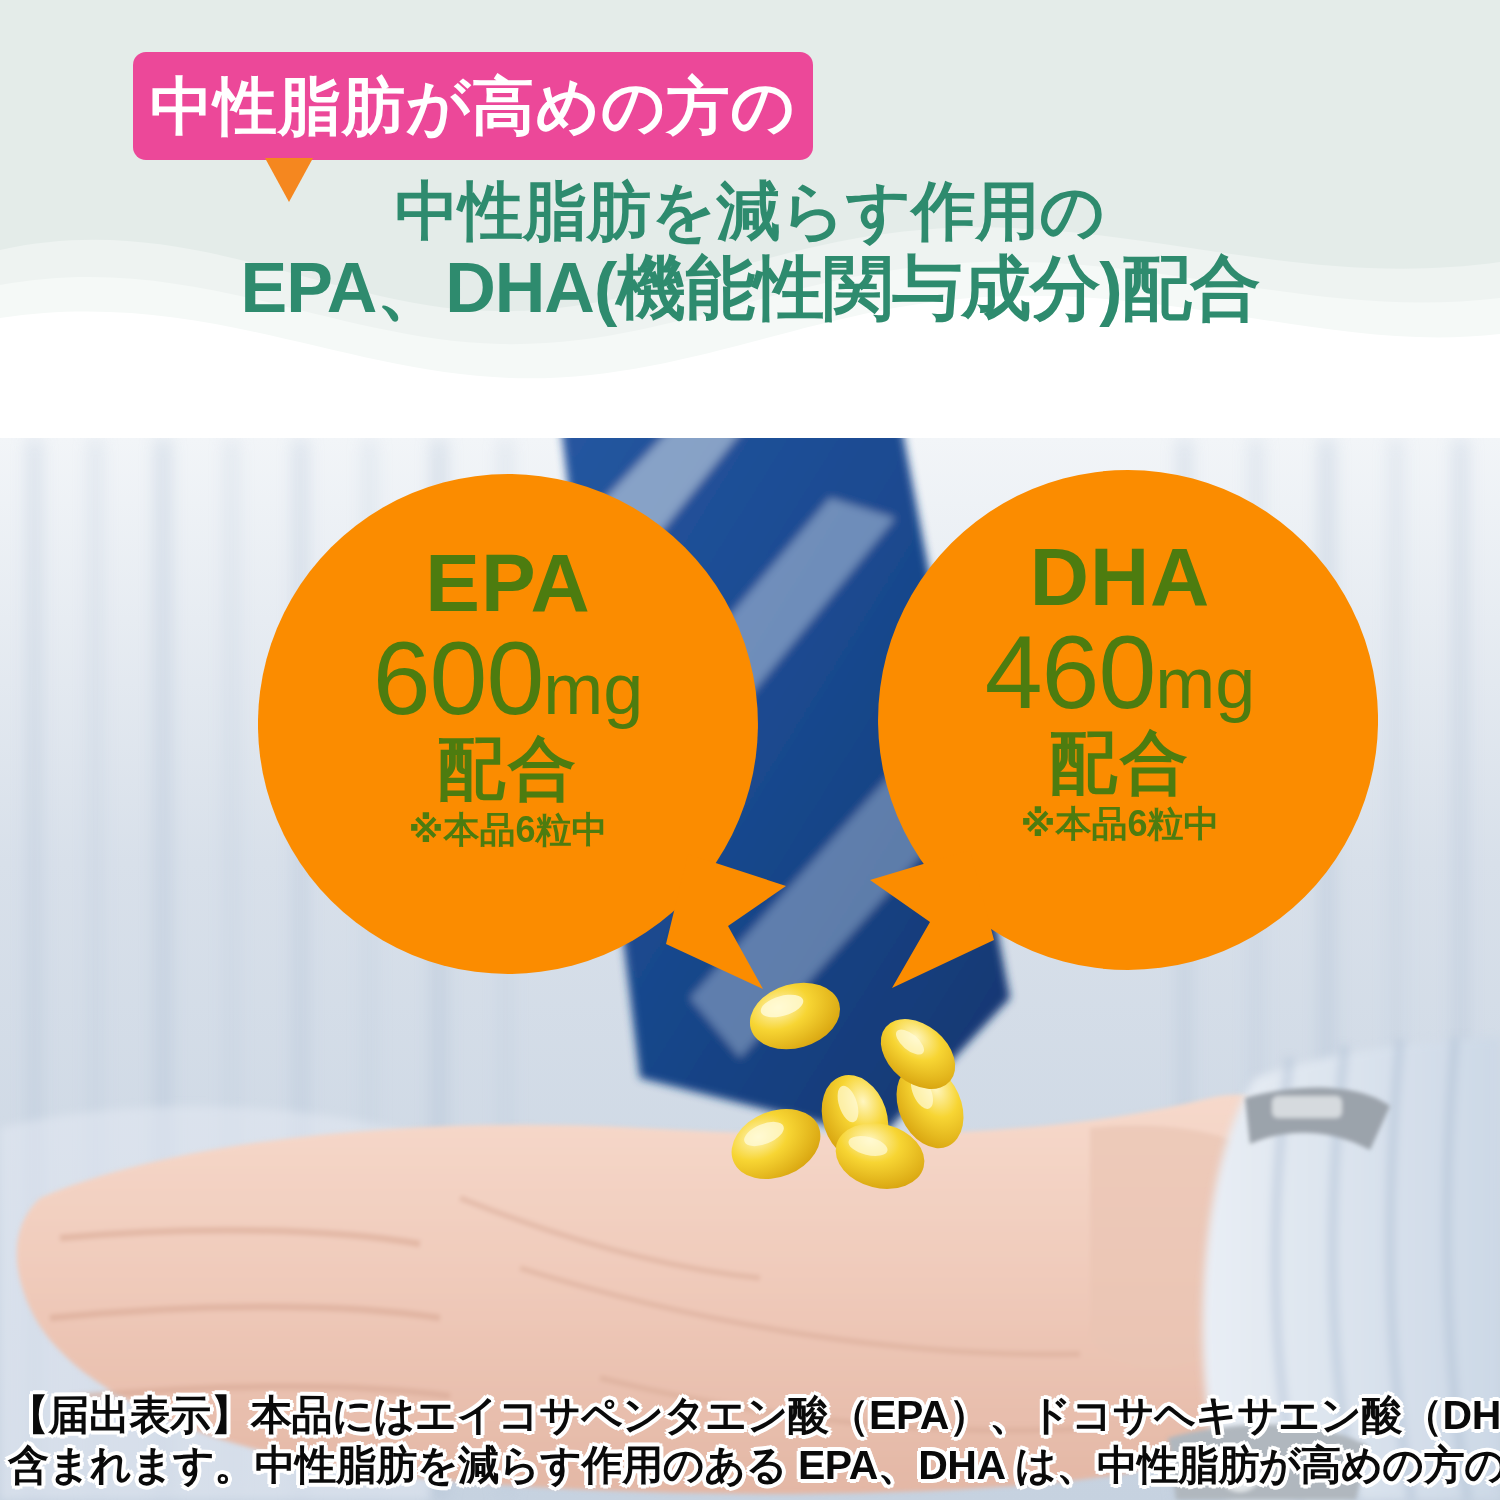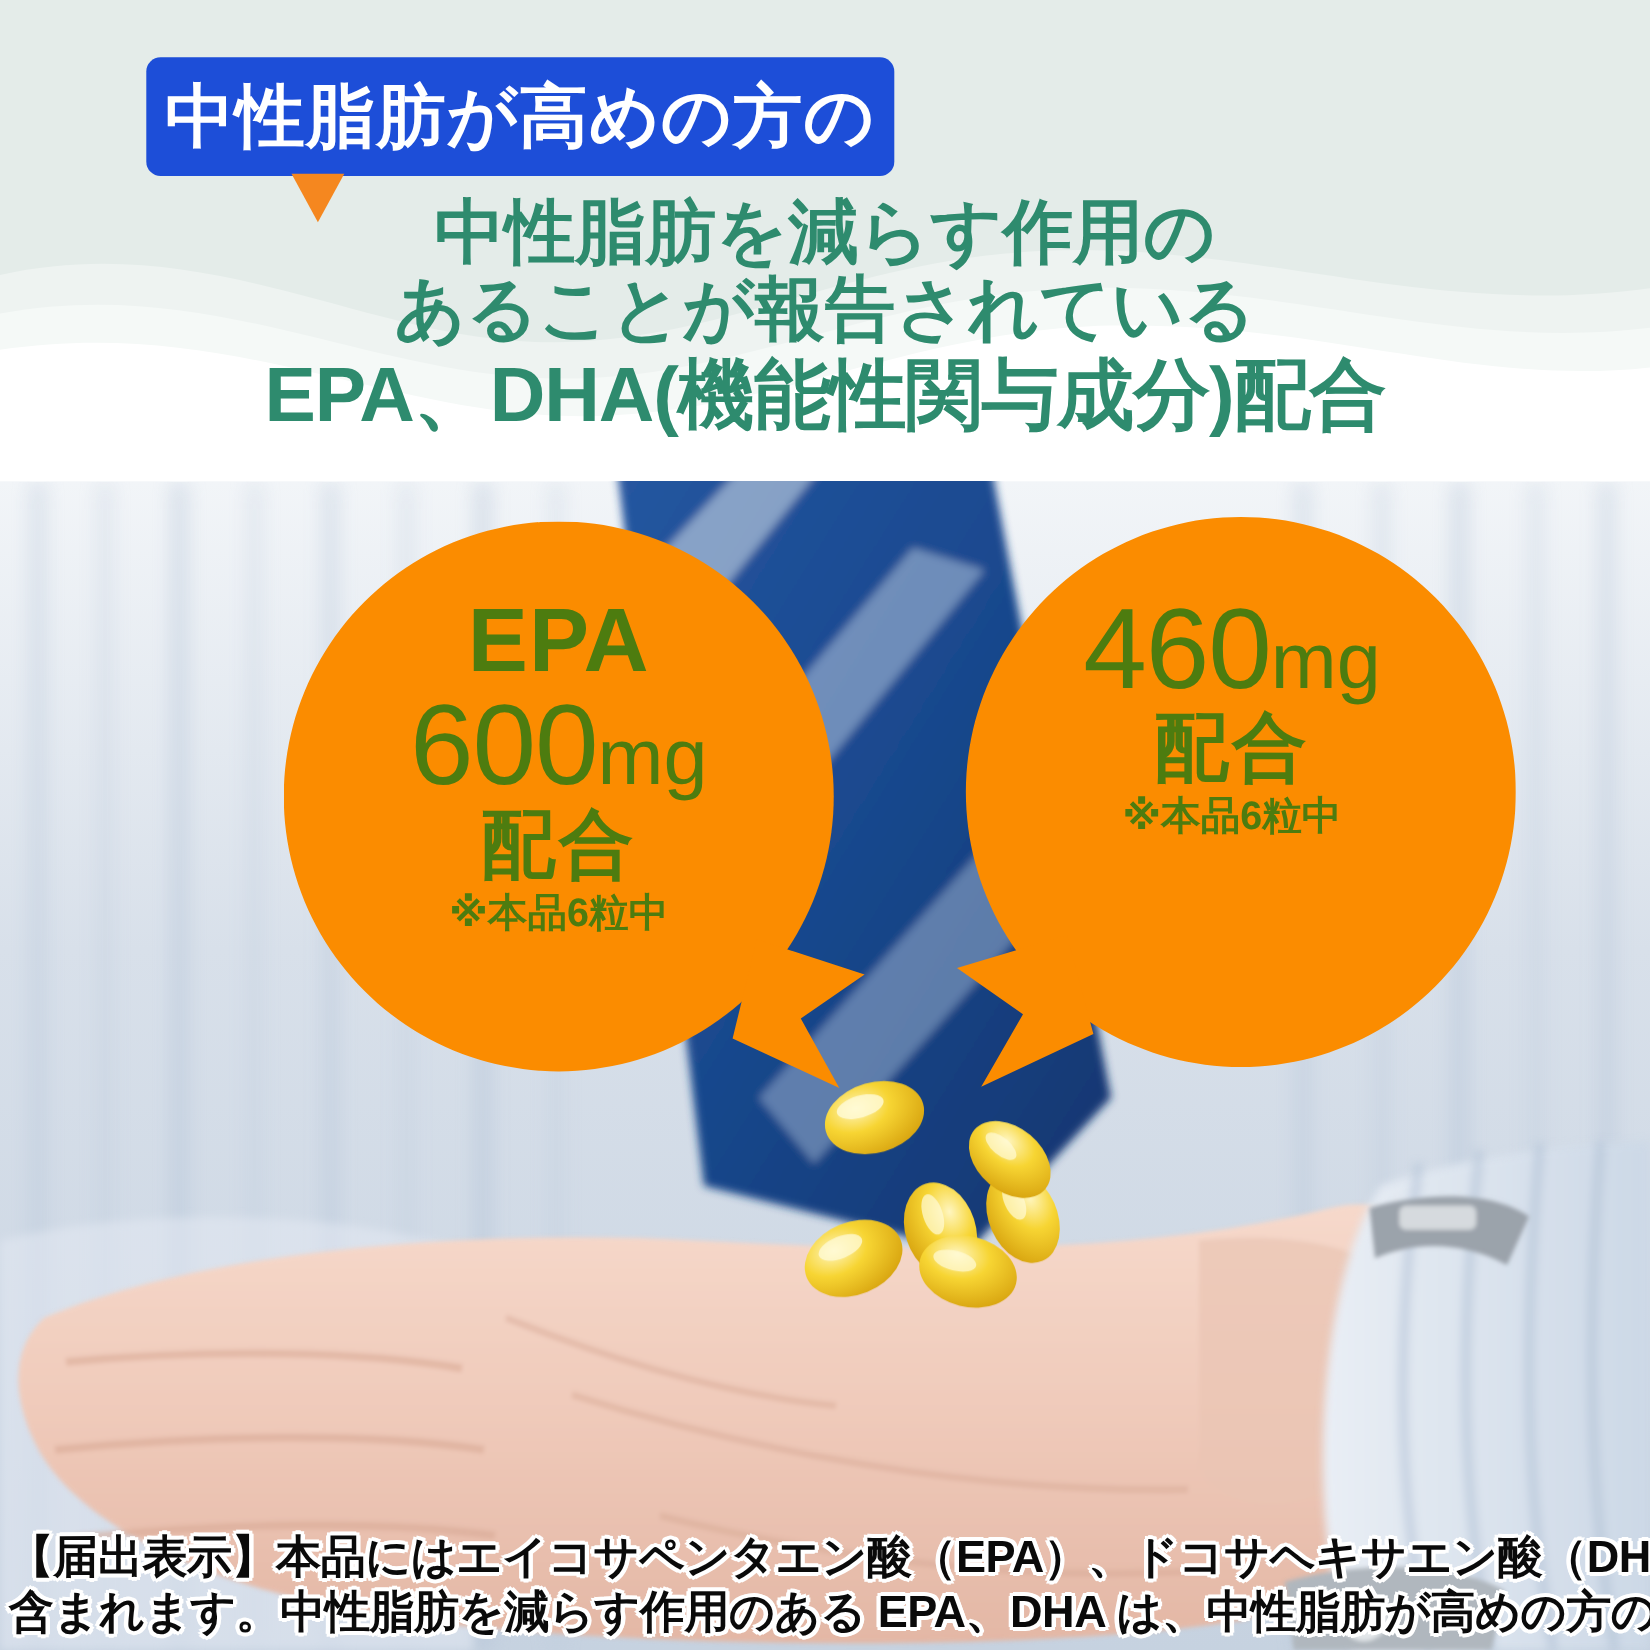--- a/index.html
+++ b/index.html
@@ -40,21 +40,21 @@
   }
   .photo-svg { position:absolute; left:0; top:0; width:1500px; height:1062px; display:block; }
 
   
   .banner {
     position: absolute;
     left: 133px;
     top: 52px;
     width: 680px;
     height: 108px;
-    background: #1d4ed8;
+    background: #ec4899;
     border-radius: 13px;
     display: flex;
     align-items: center;
     justify-content: center;
     z-index: 30;
   }
   .banner-text {
     color: #ffffff;
     font-size: 63px;
     font-weight: 700;
@@ -317,21 +317,20 @@
     </svg>
   </div>
 
   <div class="banner">
     <span class="banner-text">中性脂肪が高めの方の</span>
   </div>
   <div class="banner-tail"></div>
 
   <div class="headline">
     <span class="hl-line l1">中性脂肪を減らす作用の</span>
-    <span class="hl-line l2">あることが報告されている</span>
     <span class="hl-line l3">EPA、DHA(機能性関与成分)配合</span>
   </div>
 
   <div class="bubble" id="bubble-epa">
     <svg class="bubble-svg" width="530" height="530" viewBox="0 0 530 530">
       <path d="M250,0 A250,250 0 1,1 249.9,0 Z" fill="#fb8c00"></path>
       <path d="M430,380 L528,412 L470,452 L505,515 L408,470 Z" fill="#fb8c00"></path>
     </svg>
     <div class="bubble-body">
       <span class="b-name">EPA</span>
@@ -340,20 +339,21 @@
       <span class="b-note">※本品6粒中</span>
     </div>
   </div>
 
   <div class="bubble" id="bubble-dha">
     <svg class="bubble-svg" width="530" height="530" viewBox="0 0 530 530">
       <path d="M280,0 A250,250 0 1,0 280.1,0 Z" fill="#fb8c00"></path>
       <path d="M122,380 L22,410 L82,452 L44,518 L146,470 Z" fill="#fb8c00"></path>
     </svg>
     <div class="bubble-body">
+      <span class="b-name">DHA</span>
       <span class="b-amount"><span>460</span><span class="unit">mg</span></span>
       <span class="b-haigo">配合</span>
       <span class="b-note">※本品6粒中</span>
     </div>
   </div>
 
   <div class="footer">
     <span class="footer-line">【届出表示】本品にはエイコサペンタエン酸（EPA）、ドコサヘキサエン酸（DHA）が</span>
     <span class="footer-line">含まれます。中性脂肪を減らす作用のある EPA、DHA は、中性脂肪が高めの方の</span>
   </div>

